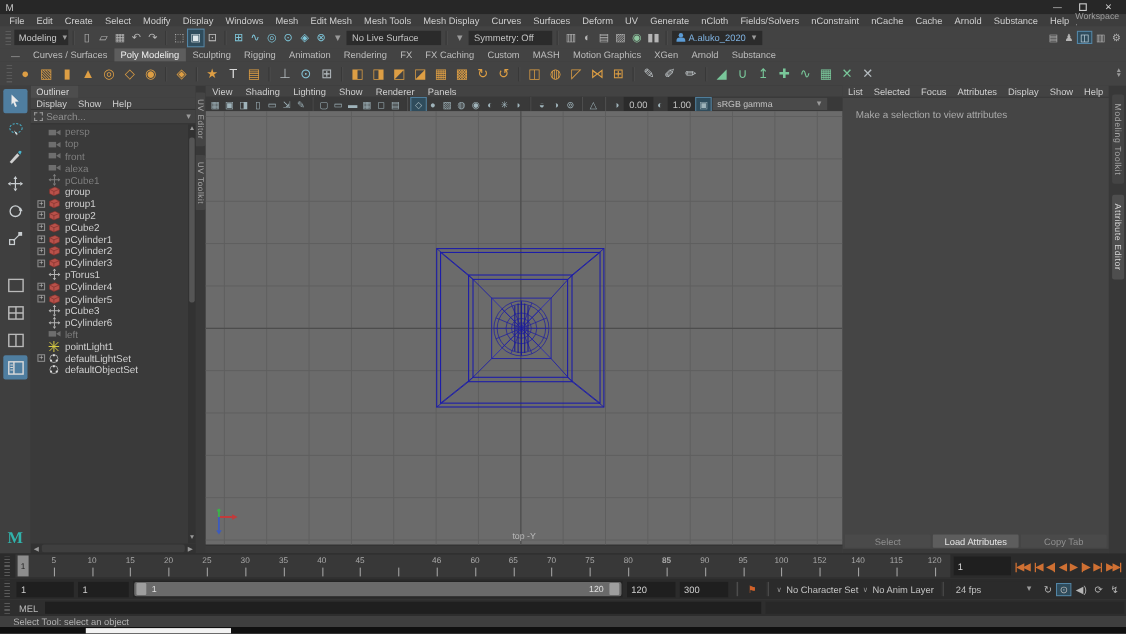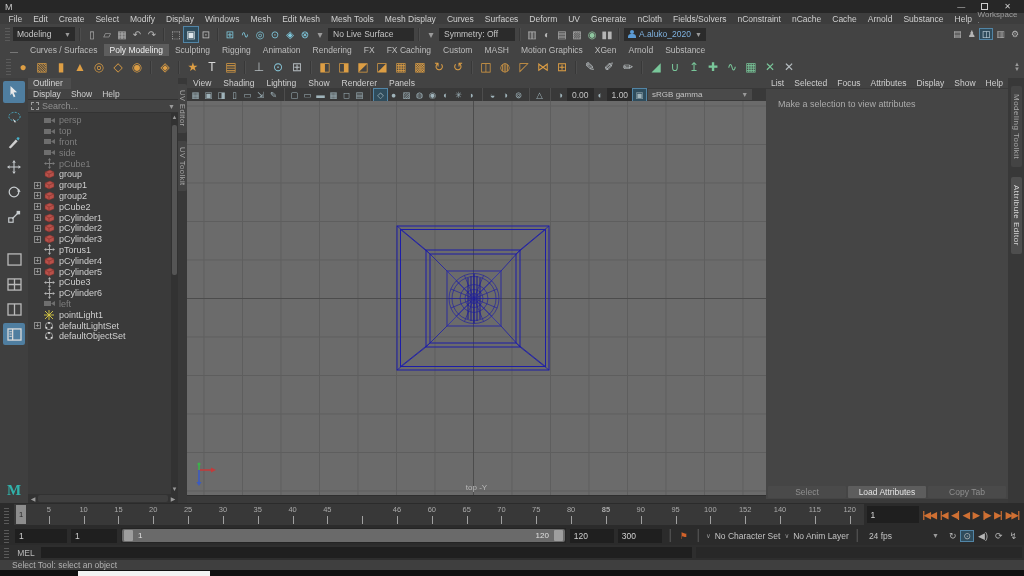--- a/index.html
+++ b/index.html
@@ -141,21 +141,21 @@
   <div class="abs menubar">
     <span id="mainmenus"><span class="menu-item">File</span><span class="menu-item">Edit</span><span class="menu-item">Create</span><span class="menu-item">Select</span><span class="menu-item">Modify</span><span class="menu-item">Display</span><span class="menu-item">Windows</span><span class="menu-item">Mesh</span><span class="menu-item">Edit Mesh</span><span class="menu-item">Mesh Tools</span><span class="menu-item">Mesh Display</span><span class="menu-item">Curves</span><span class="menu-item">Surfaces</span><span class="menu-item">Deform</span><span class="menu-item">UV</span><span class="menu-item">Generate</span><span class="menu-item">nCloth</span><span class="menu-item">Fields/Solvers</span><span class="menu-item">nConstraint</span><span class="menu-item">nCache</span><span class="menu-item">Cache</span><span class="menu-item">Arnold</span><span class="menu-item">Substance</span><span class="menu-item">Help</span></span>
     <span class="ws">
       <span class="wslabel">Workspace :</span>
 
     </span>
   </div>
 
   <div class="abs statusline">
     <span class="grip"></span>
-    <span class="sel" style="width:62px">
+    <span class="sel" style="width:49px">
       <span>Modeling</span>
         <span class="dropar">▼</span>
     </span>
     <span class="vsep"></span>
     <span id="statusicons" style="display:flex;align-items:center;gap:1px">
         <span class="sicon" style="color: rgb(181, 181, 181);">▯</span>
         <span class="sicon" style="color: rgb(181, 181, 181);">▱</span>
         <span class="sicon" style="color: rgb(181, 181, 181);">▦</span>
         <span class="sicon" style="color: rgb(181, 181, 181);">↶</span>
         <span class="sicon" style="color: rgb(181, 181, 181);">↷</span>
@@ -385,21 +385,21 @@
           <span class="elabel">front</span>
         </div>
         <div class="orow muted">
           <span class="noplus"></span>
           <span class="oicon">
             <svg width="12" height="9" viewBox="0 0 12 9">
               <rect x="0" y="2" width="7" height="5" fill="#9a9a9a"></rect>
               <path d="M7 4.5 L11 2 V7 Z" fill="#9a9a9a"></path>
             </svg>
           </span>
-          <span class="elabel">side</span>
+          <span class="elabel">alexa</span>
         </div>
         <div class="orow muted">
           <span class="noplus"></span>
           <span class="oicon">
             <svg width="11" height="11" viewBox="0 0 10 10">
               <path d="M4.6 2 H5.4 V8 H4.6 Z M2 4.6 H8 V5.4 H2 Z" fill="#b5b5b5"></path>
               <path d="M5 0 L6.4 2 H3.6 Z M5 10 L3.6 8 H6.4 Z M0 5 L2 3.6 V6.4 Z M10 5 L8 6.4 V3.6 Z" fill="#b5b5b5"></path>
             </svg>
           </span>
           <span class="elabel">pCube1</span>

